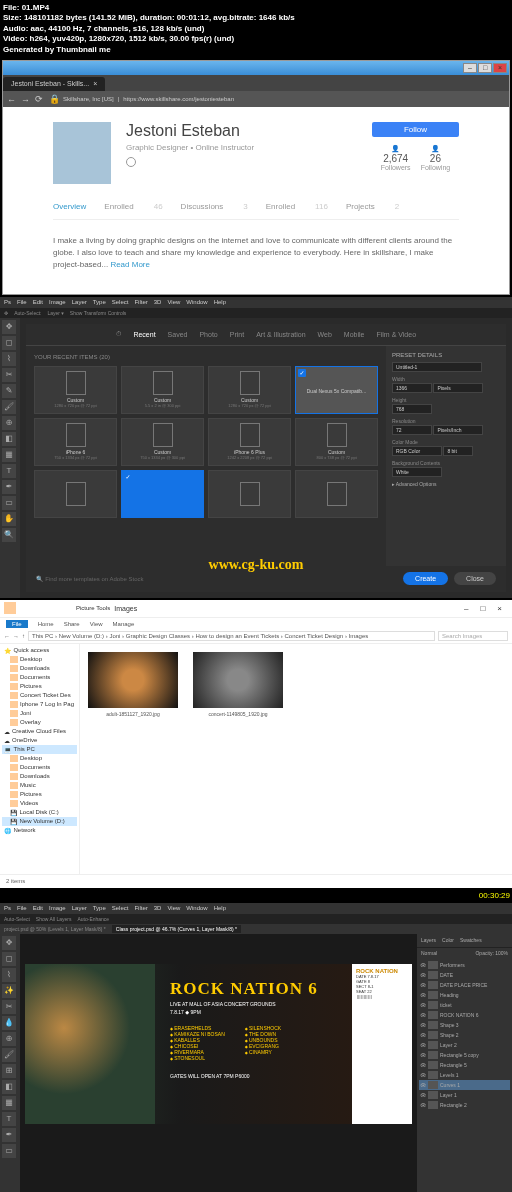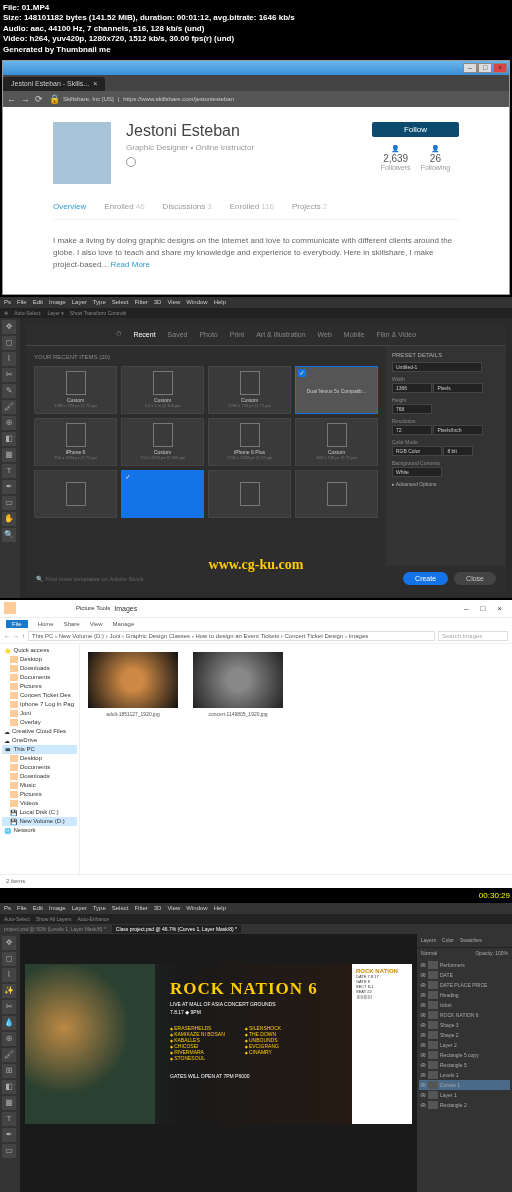--- a/index.html
+++ b/index.html
@@ -22,26 +22,26 @@
 .hlink{font-size:7px;color:#666}
 .signup{background:#3d7cf5;color:#fff;padding:3px 8px;border-radius:2px;font-size:7px}
 .profile{padding:15px 50px}
 .ptop{display:flex;gap:15px}
 .avatar{width:58px;height:62px;background:#a8c4d8}
 .pinfo{flex:1}
 .pname{font-size:16px;color:#444;margin-bottom:3px}
 .prole{font-size:8px;color:#999;margin-bottom:5px}
 .pglobe{width:10px;height:10px;border:1px solid #999;border-radius:50%;display:inline-block}
 .pstats{display:flex;gap:10px;align-items:flex-start}
-.follow{background:#0c4a6e;color:#fff;padding:3px 32px;border-radius:2px;font-size:8px;text-align:center}
+.follow{background:#3b82f6;color:#fff;padding:3px 32px;border-radius:2px;font-size:8px;text-align:center}
 .stat{text-align:center;font-size:7px;color:#999}
 .stat .n{font-size:10px;color:#555;display:block}
 .ptabs{display:flex;gap:18px;margin-top:18px;border-bottom:1px solid #eee;padding-bottom:8px;font-size:8px;color:#999}
 .ptab.active{color:#39c}
-.ptab .cnt{color:#ccc;margin-left:2px}
+.ptab .cnt{color:#ccc;margin-left:20px}
 .bio{margin-top:15px;font-size:8px;color:#666;line-height:1.5}
 .bio p{margin-bottom:8px}
 .readmore{color:#39c}
 .ps{background:#2a2a2a;margin:2px 0;position:relative}
 .psmenu{height:11px;background:#333;display:flex;gap:6px;padding:0 4px;font-size:6px;color:#ccc;align-items:center}
 .psopt{height:10px;background:#222;display:flex;gap:6px;padding:0 4px;font-size:5px;color:#888;align-items:center}
 .psbody{display:flex;height:280px}
 .pstools{width:20px;background:#333;display:flex;flex-direction:column;gap:2px;padding:2px}
 .tool{width:14px;height:14px;background:#444;font-size:8px;text-align:center;line-height:14px;color:#aaa}
 .newdoc{flex:1;background:#2d2d2d;margin:6px;display:flex;flex-direction:column}
@@ -140,21 +140,21 @@
       <div class="pinfo">
         <div class="pname">Jestoni Esteban</div>
         <div class="prole">Graphic Designer • Online Instructor</div>
         <span class="pglobe"></span>
       </div>
       <div>
         <div class="follow">Follow</div>
         <div class="pstats" style="margin-top:8px;justify-content:center">
           <div class="stat">
             <span>👤</span>
-            <span class="n">2,639</span>
+            <span class="n">2,674</span>
             <span>Followers</span>
           </div>
           <div class="stat">
             <span>👤</span>
             <span class="n">26</span>
             <span>Following</span>
           </div>
         </div>
       </div>
     </div>

